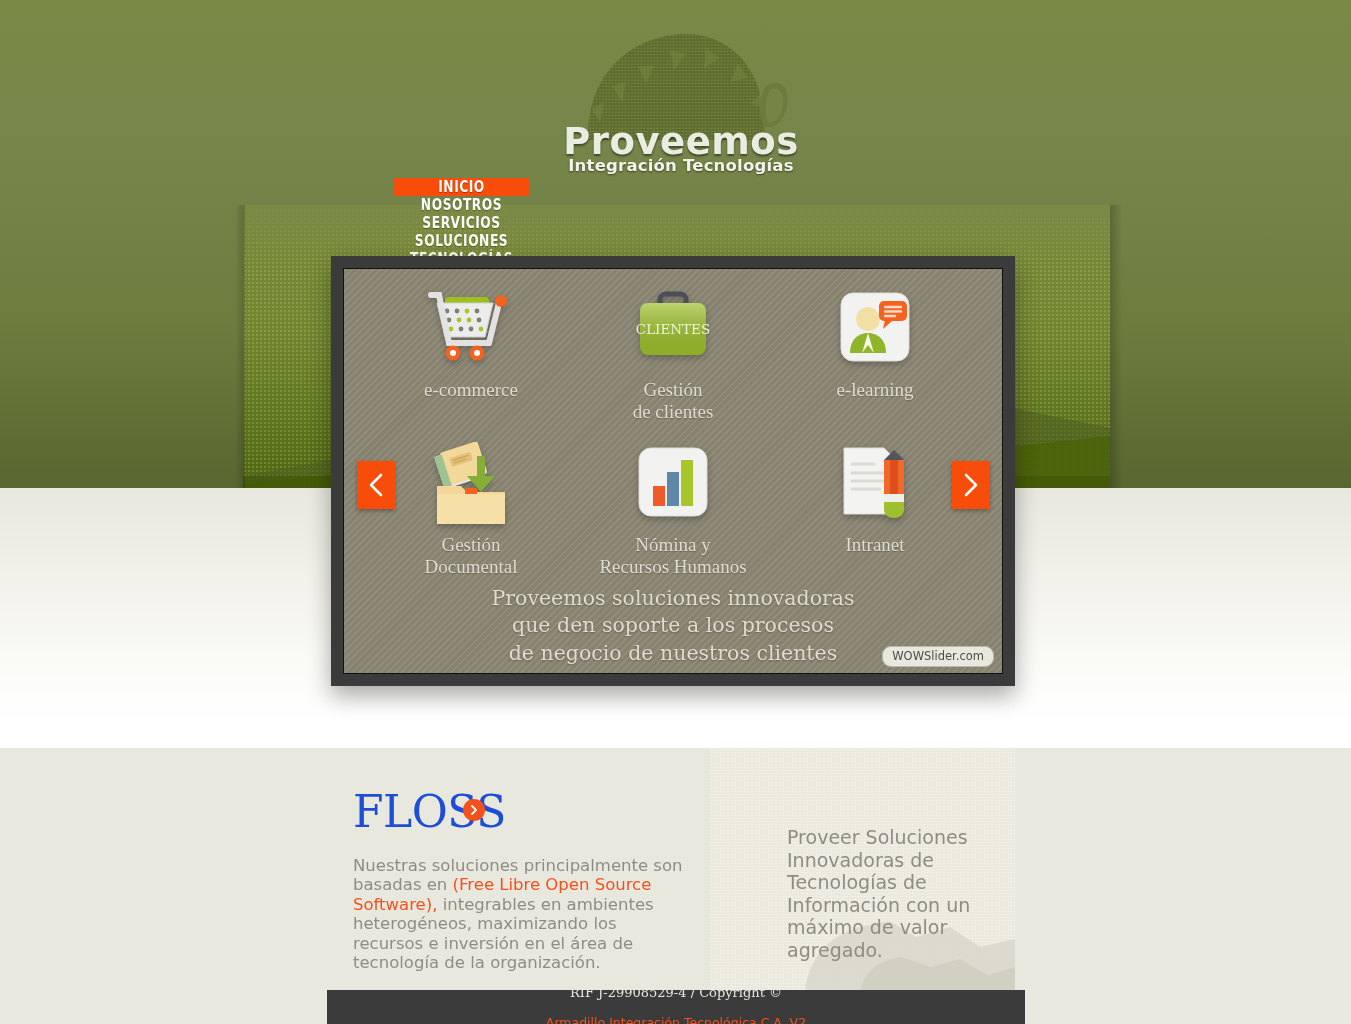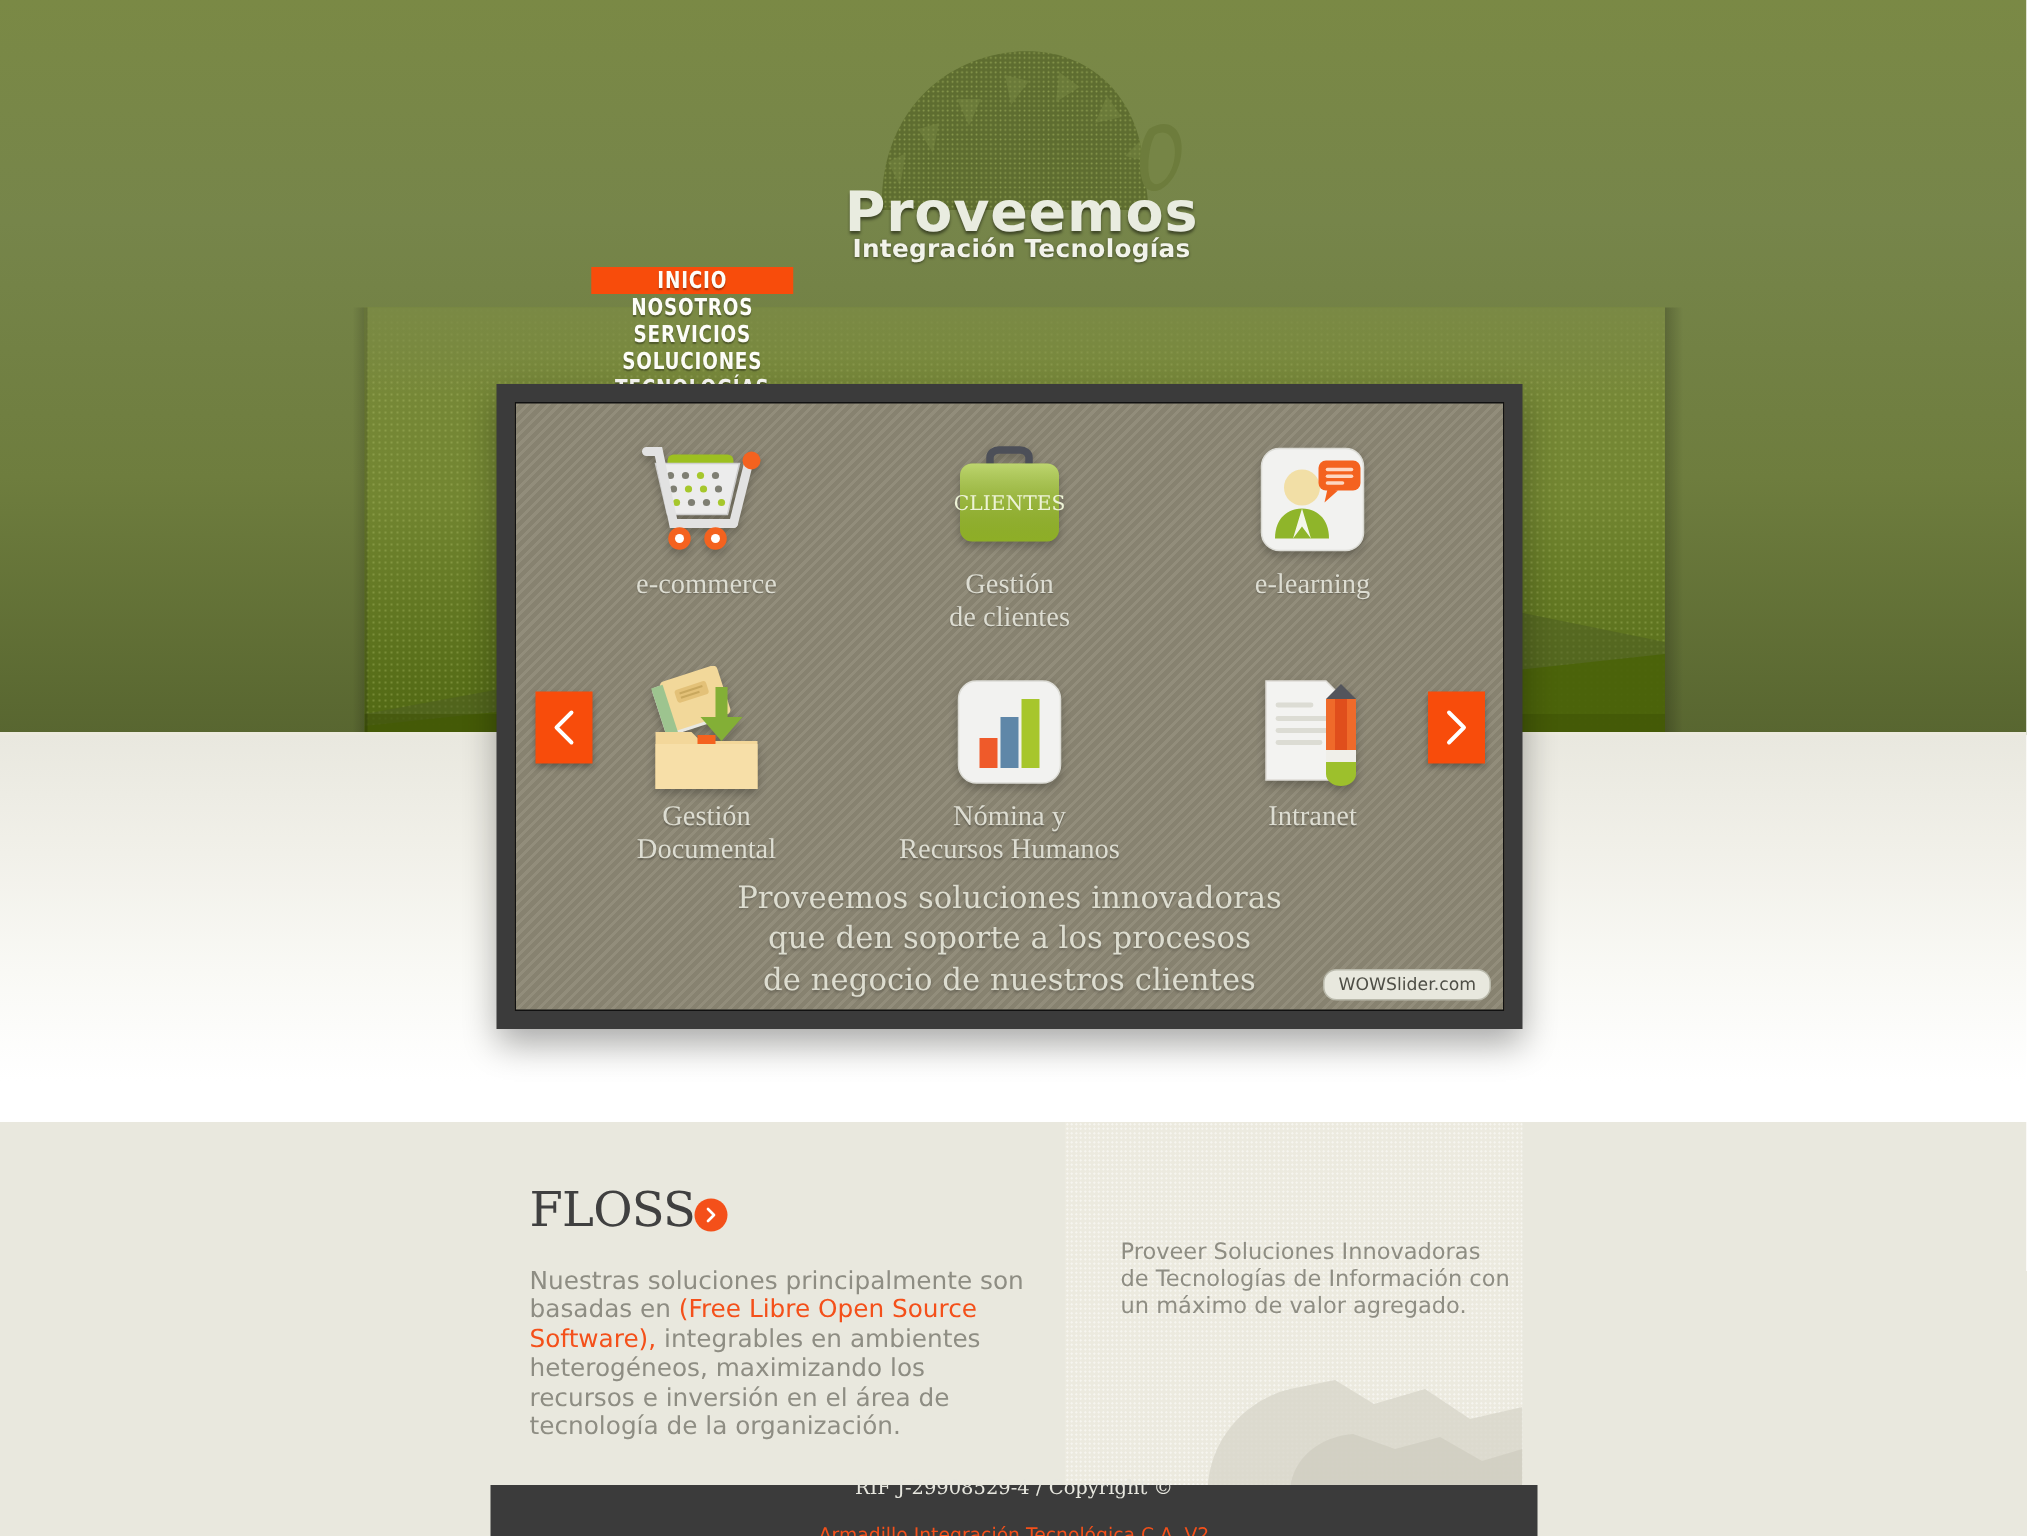--- a/index.html
+++ b/index.html
@@ -113,21 +113,21 @@
       rgba(255,255,255,0.045) 0px, rgba(255,255,255,0.045) 2px,
       rgba(0,0,0,0.045) 2px, rgba(0,0,0,0.045) 5px);
     overflow:hidden;
   }
   .icon-grid {
     position:absolute; left:0; top:18px; width:100%;
   }
   .icon-row { display:flex; justify-content:center; gap:52px; }
   .icon-row.r2 { margin-top:18px; }
   .icon-cell { width:150px; text-align:center; }
-  .icon-art { height:92px; display:flex; align-items:center; justify-content:center; }
+  .icon-art { height:92px; display:flex; align-items:flex-start; justify-content:center; }
   .icon-art svg { display:block; filter:drop-shadow(0 3px 3px rgba(0,0,0,0.25)); }
   .icon-label {
     margin-top:0;
     font-family:Liberation Serif, serif;
     font-size:19px; color:#ddddd2; line-height:1.18;
     text-shadow:0 1px 1px rgba(0,0,0,0.25);
   }
   .tagline {
     position:absolute; left:0; right:0; top:316px; text-align:center;
     font-family:"DejaVu Serif","Liberation Serif", serif;
@@ -149,21 +149,21 @@
   }
   .arrow-btn.left { left:357px; }
   .arrow-btn.right { left:952px; }
   .arrow-btn svg { display:block; }
 
   
   .col-left { position:absolute; left:353px; top:790px; width:330px; }
   .floss-title {
     position:relative;
     font-family:"DejaVu Serif","Liberation Serif", serif;
-    font-size:32px; color:#404040; line-height:1; letter-spacing:-0.5px;
+    font-size:44px; color:#1d4ed8; line-height:1; letter-spacing:-0.5px;
     display:inline-block;
   }
   .floss-badge {
     position:absolute; left:110px; top:9px;
     width:22px; height:22px; border-radius:50%;
     background:#f4501a; display:flex; align-items:center; justify-content:center;
   }
   .floss-badge svg { display:block; }
   .floss-body {
     margin-top:22px;
@@ -181,21 +181,21 @@
   }
   .panel-watermark { position:absolute; left:0; bottom:-10px; opacity:1; }
   .col-right { position:absolute; left:747px; top:816px; width:260px; }
   .neg-title {
     font-family:"DejaVu Serif","Liberation Serif", serif;
     font-size:25px; color:#f4501a; line-height:1; letter-spacing:0.2px;
   }
   .neg-body {
     margin-top:10px;
     font-family:"DejaVu Sans","Liberation Sans", sans-serif;
-    font-size:15px; color:#8e8d83; line-height:1.19;
+    font-size:19px; color:#8e8d83; line-height:1.19;margin-left:40px;
   }
 
   
   .footer {
     position:absolute; left:327px; top:990px; width:698px; height:34px;
     background:#3b3b3b;
     display:flex; align-items:center; justify-content:center;
     font-family:"DejaVu Serif","Liberation Serif", serif;
     font-size:13px; color:#e7e7df;flex-direction:column;
   }

